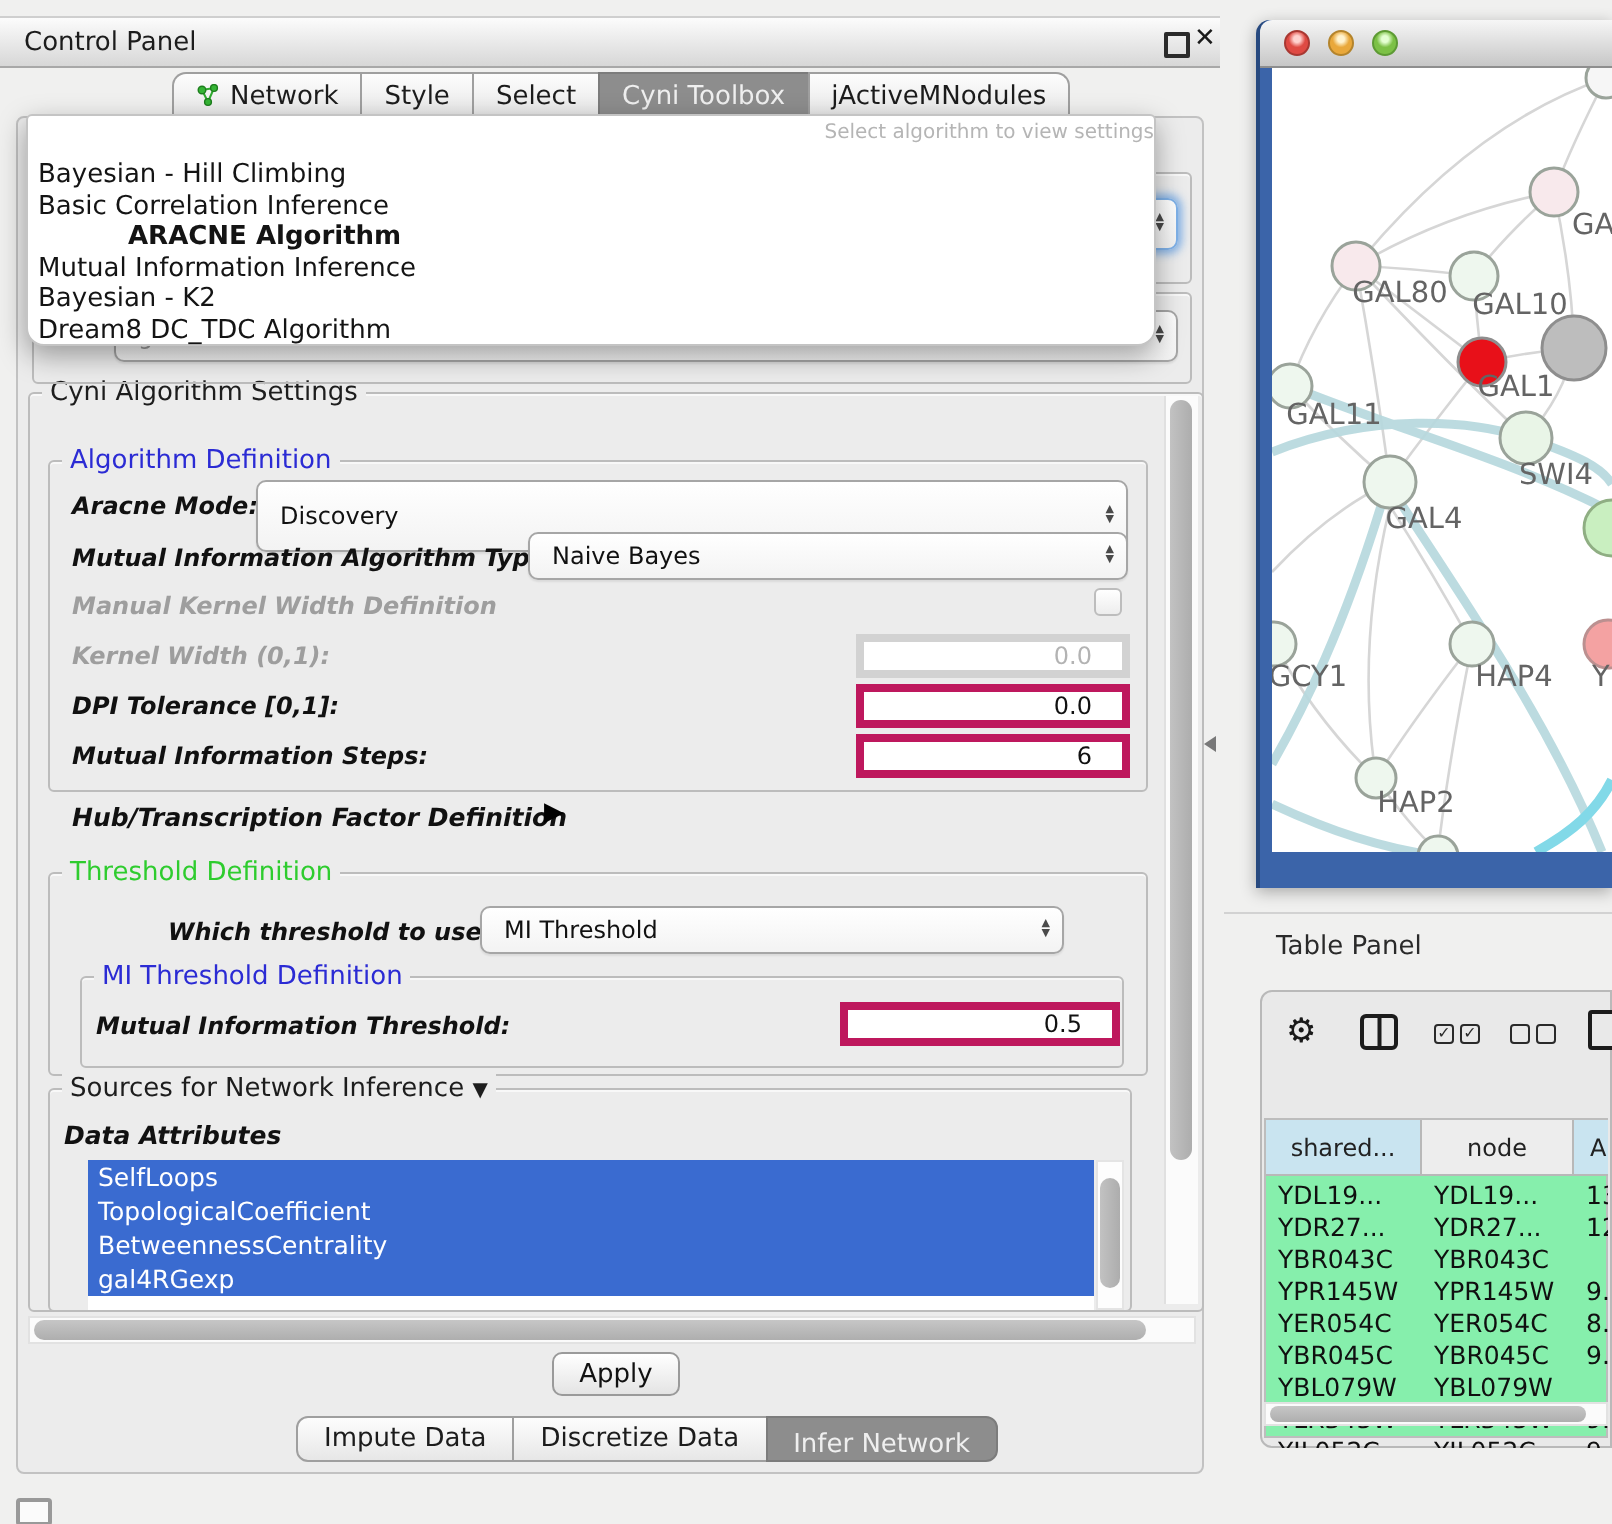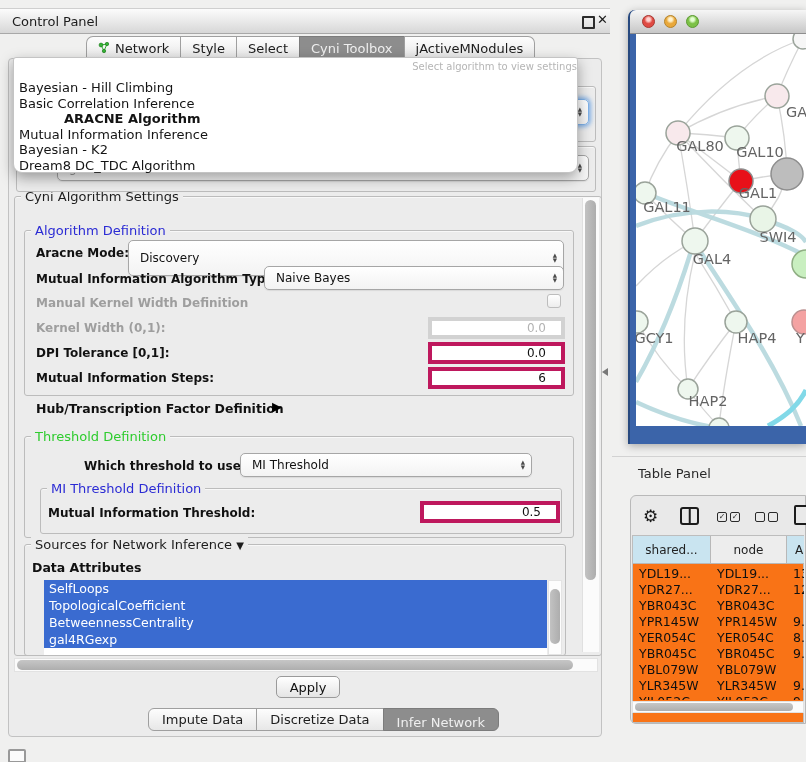--- a/index.html
+++ b/index.html
@@ -20,21 +20,21 @@
        background:linear-gradient(#fdfdfd,#e7e7e7);border:1px solid #9f9f9f;border-bottom:none;margin-right:-1px;}
   .tab:first-child{border-top-left-radius:7px;}
   .tab:last-child{border-top-right-radius:7px;}
   .tab.sel{background:#8d8d8d;color:#efefef;border-color:#7c7c7c;}
   
   .g{position:absolute;border:1px solid #bcbcbc;border-radius:3px;
      box-shadow:inset 0 1px 0 rgba(255,255,255,.65);}
   .leg{position:absolute;top:-8px;left:6px;padding:0 4px;background:#ececec;font-size:13px;color:#1d1d1d;white-space:nowrap;}
   .leg.blue{color:#2b2bd4;}
   .leg.green{color:#2ecc2e;}
-  .lbl{position:absolute;font-size:12px;font-weight:bold;color:#111;white-space:nowrap;}
+  .lbl{position:absolute;font-size:12px;font-weight:bold;color:#111;white-space:nowrap;font-style:italic;}
   .lbl.dis{color:#9e9e9e;}
   .combo{position:absolute;background:linear-gradient(#ffffff,#f3f3f3);border:1px solid #a6a6a6;border-radius:5px;
      box-sizing:border-box;display:flex;align-items:center;font-size:12px;color:#111;padding-left:11px;
      box-shadow:0 1px 1px rgba(0,0,0,.08);}
   .combo .arr{position:absolute;right:6px;top:50%;transform:translateY(-50%);display:flex;flex-direction:column;
      font-size:5.5px;line-height:5px;color:#4a4a4a;}
   .combo.focus{border-color:#7fb1e8;box-shadow:0 0 4px 2px rgba(100,160,230,.75);}
   .field{position:absolute;background:#fff;border:4px solid #be185d;box-sizing:border-box;
      display:flex;align-items:center;justify-content:flex-end;font-size:12px;color:#111;padding-right:15px;}
   .field.dis{border-color:#d2d2d2;color:#b3b3b3;}
@@ -68,21 +68,21 @@
   .net-titlebar{position:absolute;left:0;top:0;width:176px;height:24px;background:linear-gradient(#f6f6f6,#c7c7c7);
      border-radius:6px 0 0 0;border-bottom:1px solid #8e8e8e;display:flex;align-items:center;padding-left:12px;gap:9px;box-sizing:border-box;}
   .light{width:13px;height:13px;border-radius:50%;box-sizing:border-box;}
   .light.red{background:radial-gradient(circle at 50% 32%,#ffd2cf 0 18%,transparent 45%),#df4a43;border:1px solid #a83832;}
   .light.yellow{background:radial-gradient(circle at 50% 32%,#fff3cf 0 18%,transparent 45%),#e9a83b;border:1px solid #b4842c;}
   .light.green{background:radial-gradient(circle at 50% 32%,#e4ffd2 0 18%,transparent 45%),#7cc146;border:1px solid #5d9a34;}
   .net-canvas{position:absolute;left:6px;top:24px;background:#ffffff;}
   
   .tp-box{left:630px;top:495px;width:176px;height:229px;background:#e9e9e9;border:1px solid #b9b9b9;
      border-radius:6px 0 0 6px;box-sizing:border-box;}
-  .tp-table{position:absolute;left:632px;top:535px;width:172px;height:188px;background:#f97316;border:1px solid #bdbdbd;box-sizing:border-box;}
+  .tp-table{position:absolute;left:632px;top:559px;width:172px;height:160px;background:#86efac;border:1px solid #bdbdbd;box-sizing:border-box;}
   .th{position:absolute;top:0;height:28px;border-right:1px solid #b8b8b8;border-bottom:1px solid #b8b8b8;
      display:flex;align-items:center;justify-content:center;font-size:12px;color:#222;box-sizing:border-box;background:#ededed;}
   .th.hl{background:#c9e4f0;}
   .cell{position:absolute;font-size:12.5px;color:#101010;white-space:nowrap;}
   .colicon{position:absolute;width:19px;height:18px;border:2.5px solid #1c1c1c;border-radius:3px;box-sizing:border-box;}
   .colicon:before{content:"";position:absolute;left:50%;top:0;bottom:0;width:2.5px;background:#1c1c1c;transform:translateX(-50%);}
   .cbx{width:10px;height:10px;border:1.5px solid #2a2a2a;border-radius:2px;box-sizing:border-box;font-size:8px;line-height:8px;color:#2a2a2a;text-align:center;font-weight:bold;}
   .docicon{position:absolute;width:14px;height:20px;border:2px solid #1c1c1c;border-radius:2px;box-sizing:border-box;background:#e9e9e9;}
   .grip{position:absolute;width:0;height:0;border-top:4px solid transparent;border-bottom:4px solid transparent;border-right:6px solid #787878;}
   .netlabel{font-size:14.5px;fill:#646464;}

